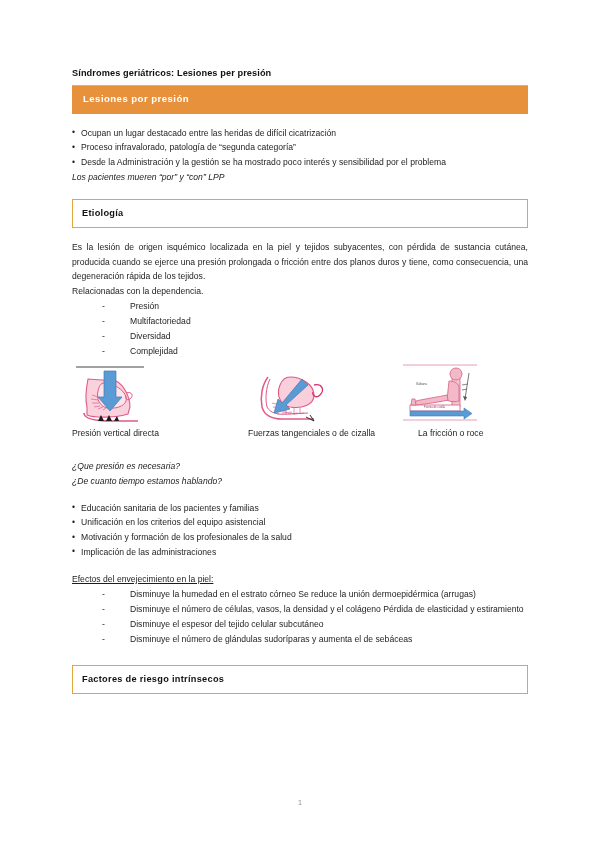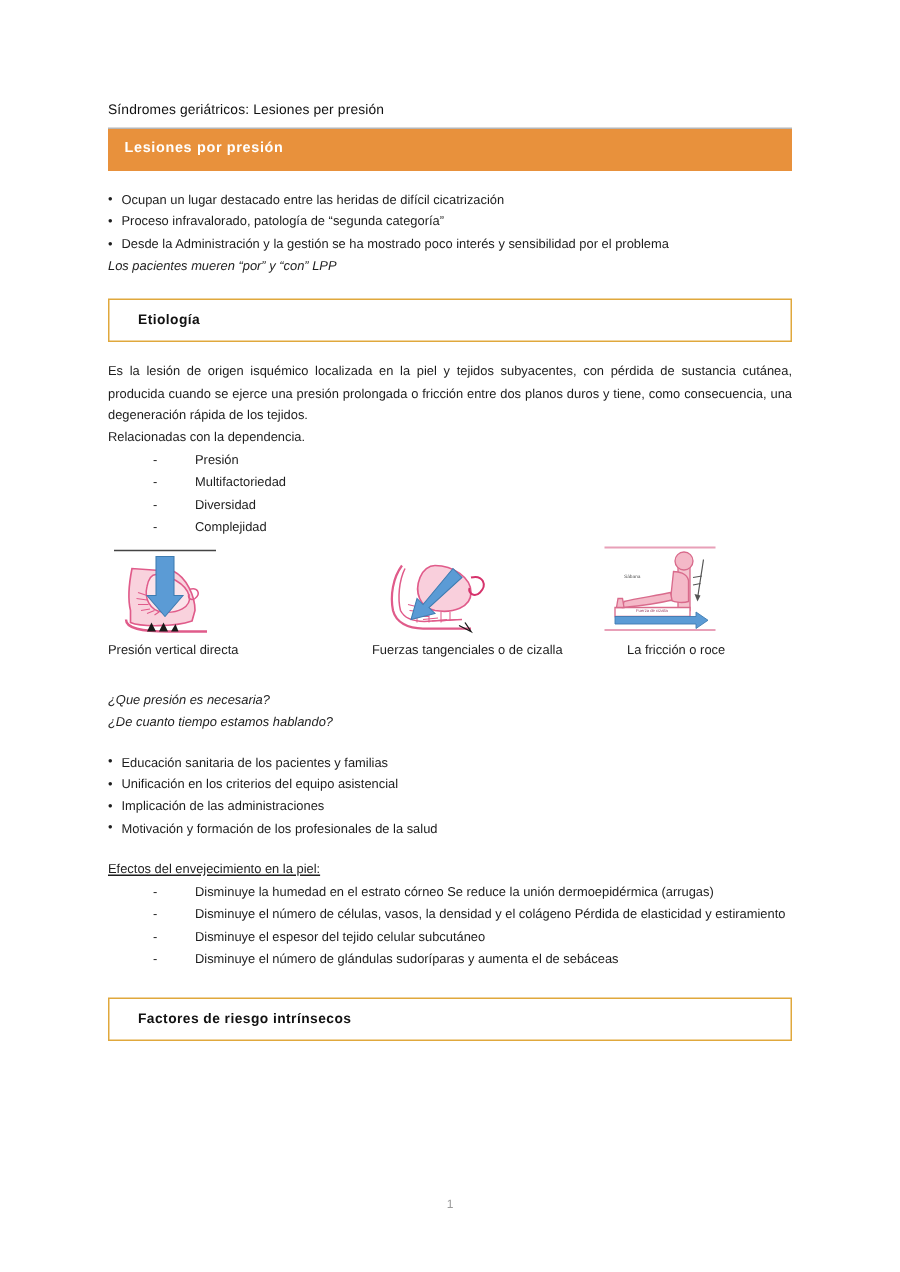--- a/index.html
+++ b/index.html
@@ -26,21 +26,21 @@
   .content {
     position: absolute;
     left: 72px;
     top: 0;
     width: 456px;
   }
 
   
   .doc-title {
     font-size: 9.2px;
-    font-weight: normal;
+    font-weight: bold;
     letter-spacing: 0.1px;
     color: #111111;
     margin-top: 68px;
     line-height: 1.2;
   }
 
   .title-rule {
     border: 0;
     border-top: 1px solid #b6b6b6;
     margin: 6px 0 0 0;
@@ -60,21 +60,21 @@
   }
 
   
   .boxed-heading {
     border: 1.2px solid #e0a83c;
     background: #ffffff;
     color: #111111;
     font-size: 9.2px;
     font-weight: bold;
     letter-spacing: 0.3px;
-    padding: 8px 11px 9px 19px;
+    padding: 8px 11px 9px 9px;
     line-height: 1.1;
   }
 
   
   .para {
     font-size: 8.6px;
     line-height: 1.72;
     color: #1d1d1d;
     margin: 0;
   }
@@ -316,22 +316,22 @@
     <div class="spacer-8"></div>
 
     <p class="para italic">¿Que presión es necesaria?</p>
     <p class="para italic">¿De cuanto tiempo estamos hablando?</p>
 
     <div class="spacer-12"></div>
 
     <ul class="bullet-list">
       <li>Educación sanitaria de los pacientes y familias</li>
       <li>Unificación en los criterios del equipo asistencial</li>
+      <li>Motivación y formación de los profesionales de la salud</li>
       <li>Implicación de las administraciones</li>
-      <li>Motivación y formación de los profesionales de la salud</li>
     </ul>
 
     <div class="spacer-12"></div>
 
     <p class="underline-head">Efectos del envejecimiento en la piel:</p>
 
     <ul class="dash-list">
       <li>Disminuye la humedad en el estrato córneo Se reduce la unión dermoepidérmica (arrugas)</li>
       <li>Disminuye el número de células, vasos, la densidad y el colágeno Pérdida de elasticidad y estiramiento</li>
       <li>Disminuye el espesor del tejido celular subcutáneo</li>

